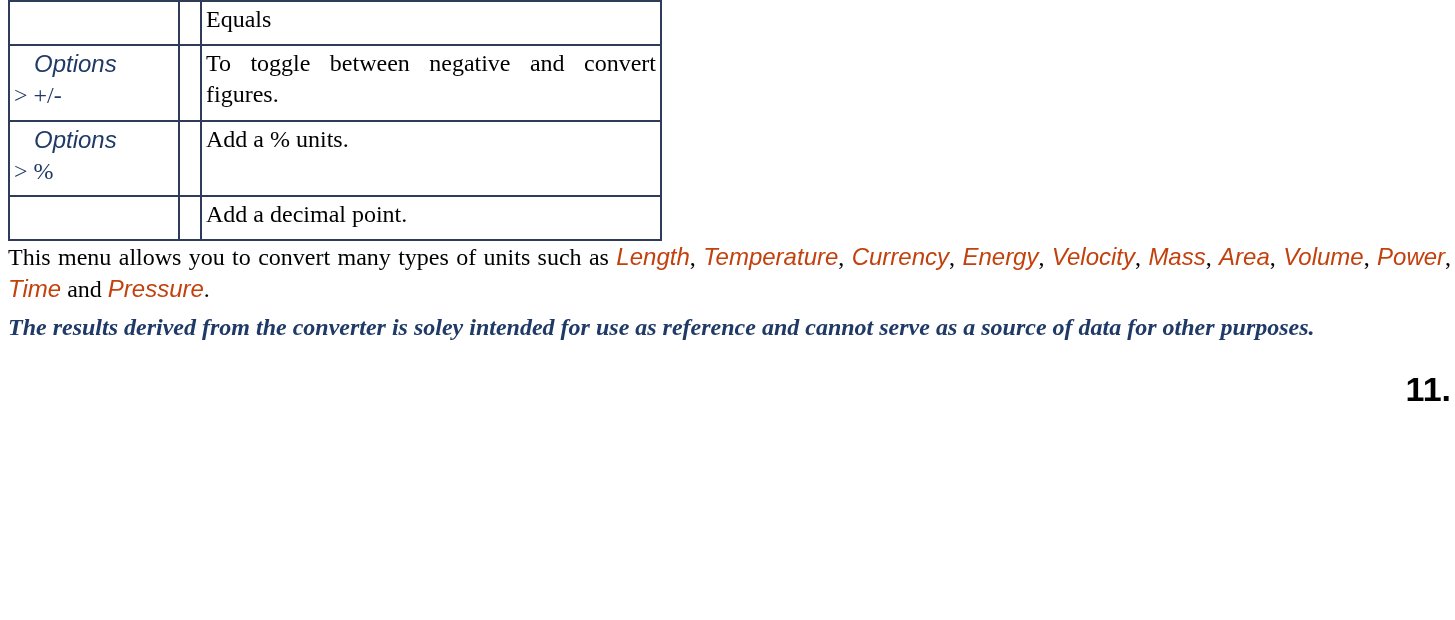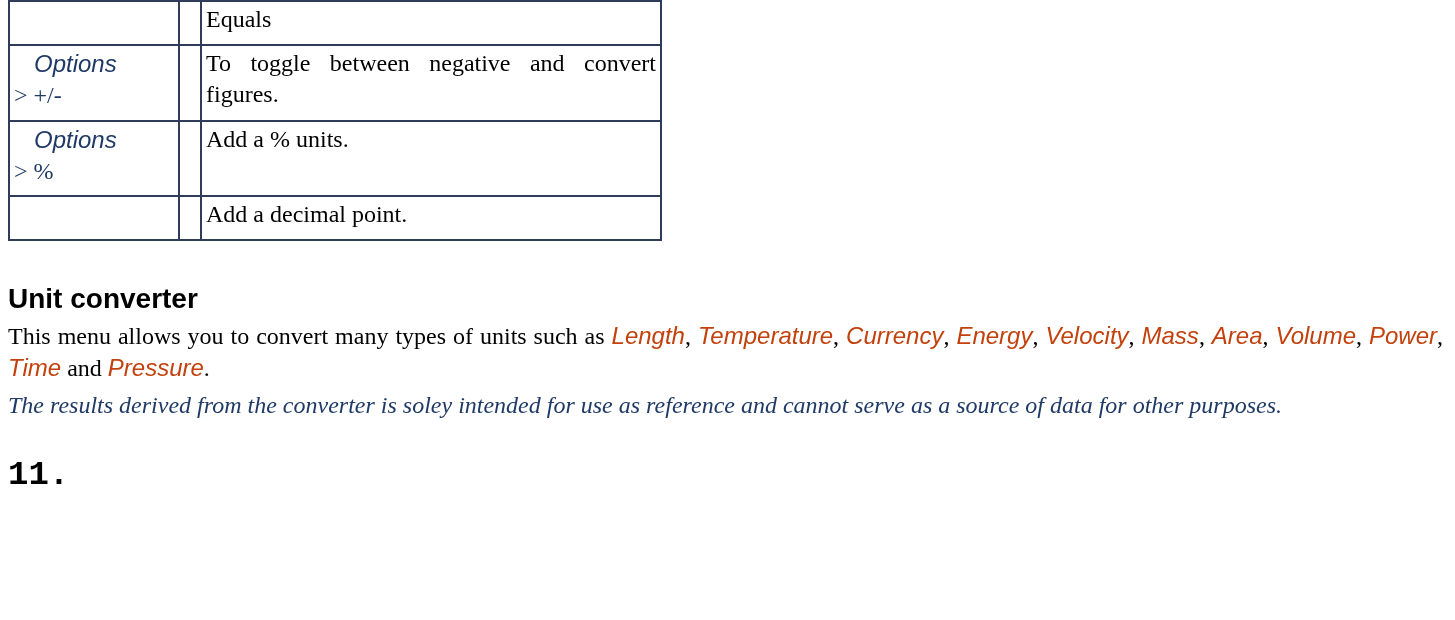--- a/index.html
+++ b/index.html
@@ -6,21 +6,21 @@
     margin: 0;
     padding: 0;
     width: 1455px;
     font-family: "Times New Roman", Times, serif;
     font-size: 24px;
     line-height: 1.3;
     color: #000;
     background: #fff;
   }
   .page {
-    padding: 0 12px 0 8px;
+    padding: 0 4px 0 8px;
   }
   table.func {
     border-collapse: collapse;
     width: 652px;
     table-layout: fixed;
   }
   table.func td {
     border: 2px solid #2f3c59;
     padding: 2px 4px 8px 4px;
     vertical-align: top;
@@ -64,32 +64,32 @@
     margin-bottom: 6px;
   }
   .unit {
     font-family: Arial, Helvetica, sans-serif;
     font-style: italic;
     color: #c2410c;
   }
   .note {
     font-family: "Times New Roman", Times, serif;
     font-style: italic;
-    font-weight: normal;
+    font-weight: bold;
     color: #1f3a66;
     font-size: 24px;
     text-align: justify;
     margin-top: 4px;
   }
   .page-num {
-    font-family: Liberation Mono, monospace;
+    font-family: Liberation Sans, sans-serif;
     font-weight: bold;
     font-size: 34px;
-    text-align: left;
-    margin-top: 32px;
+    text-align: right;
+    margin-top: 24px;
   }
 </style>
 </head>
 <body>
 
 <div class="page">
 
   <table class="func">
     <colgroup>
       <col class="col-a">
@@ -137,21 +137,20 @@
         <span class="gt"></span><span class="suffix"></span>
       </td>
       <td></td>
       <td>
         <div class="desc">Add a decimal point.</div>
       </td>
     </tr>
   </tbody>
     </table>
 
-  <div class="sec-title">Unit converter</div>
 
   <p class="sec-body">
     <span>This menu allows you to convert many types of units such as </span><span class="unit">Length</span><span>, </span><span class="unit">Temperature</span><span>, </span><span class="unit">Currency</span><span>, </span><span class="unit">Energy</span><span>, </span><span class="unit">Velocity</span><span>, </span><span class="unit">Mass</span><span>, </span><span class="unit">Area</span><span>, </span><span class="unit">Volume</span><span>, </span><span class="unit">Power</span><span>, </span><span class="unit">Time</span><span> and </span><span class="unit">Pressure</span><span>.</span>
   </p>
 
   <div class="note">The results derived from the converter is soley intended for use as reference and cannot serve as a source of data for other purposes.</div>
 
   <div class="page-num">11.</div>
 </div>
 

